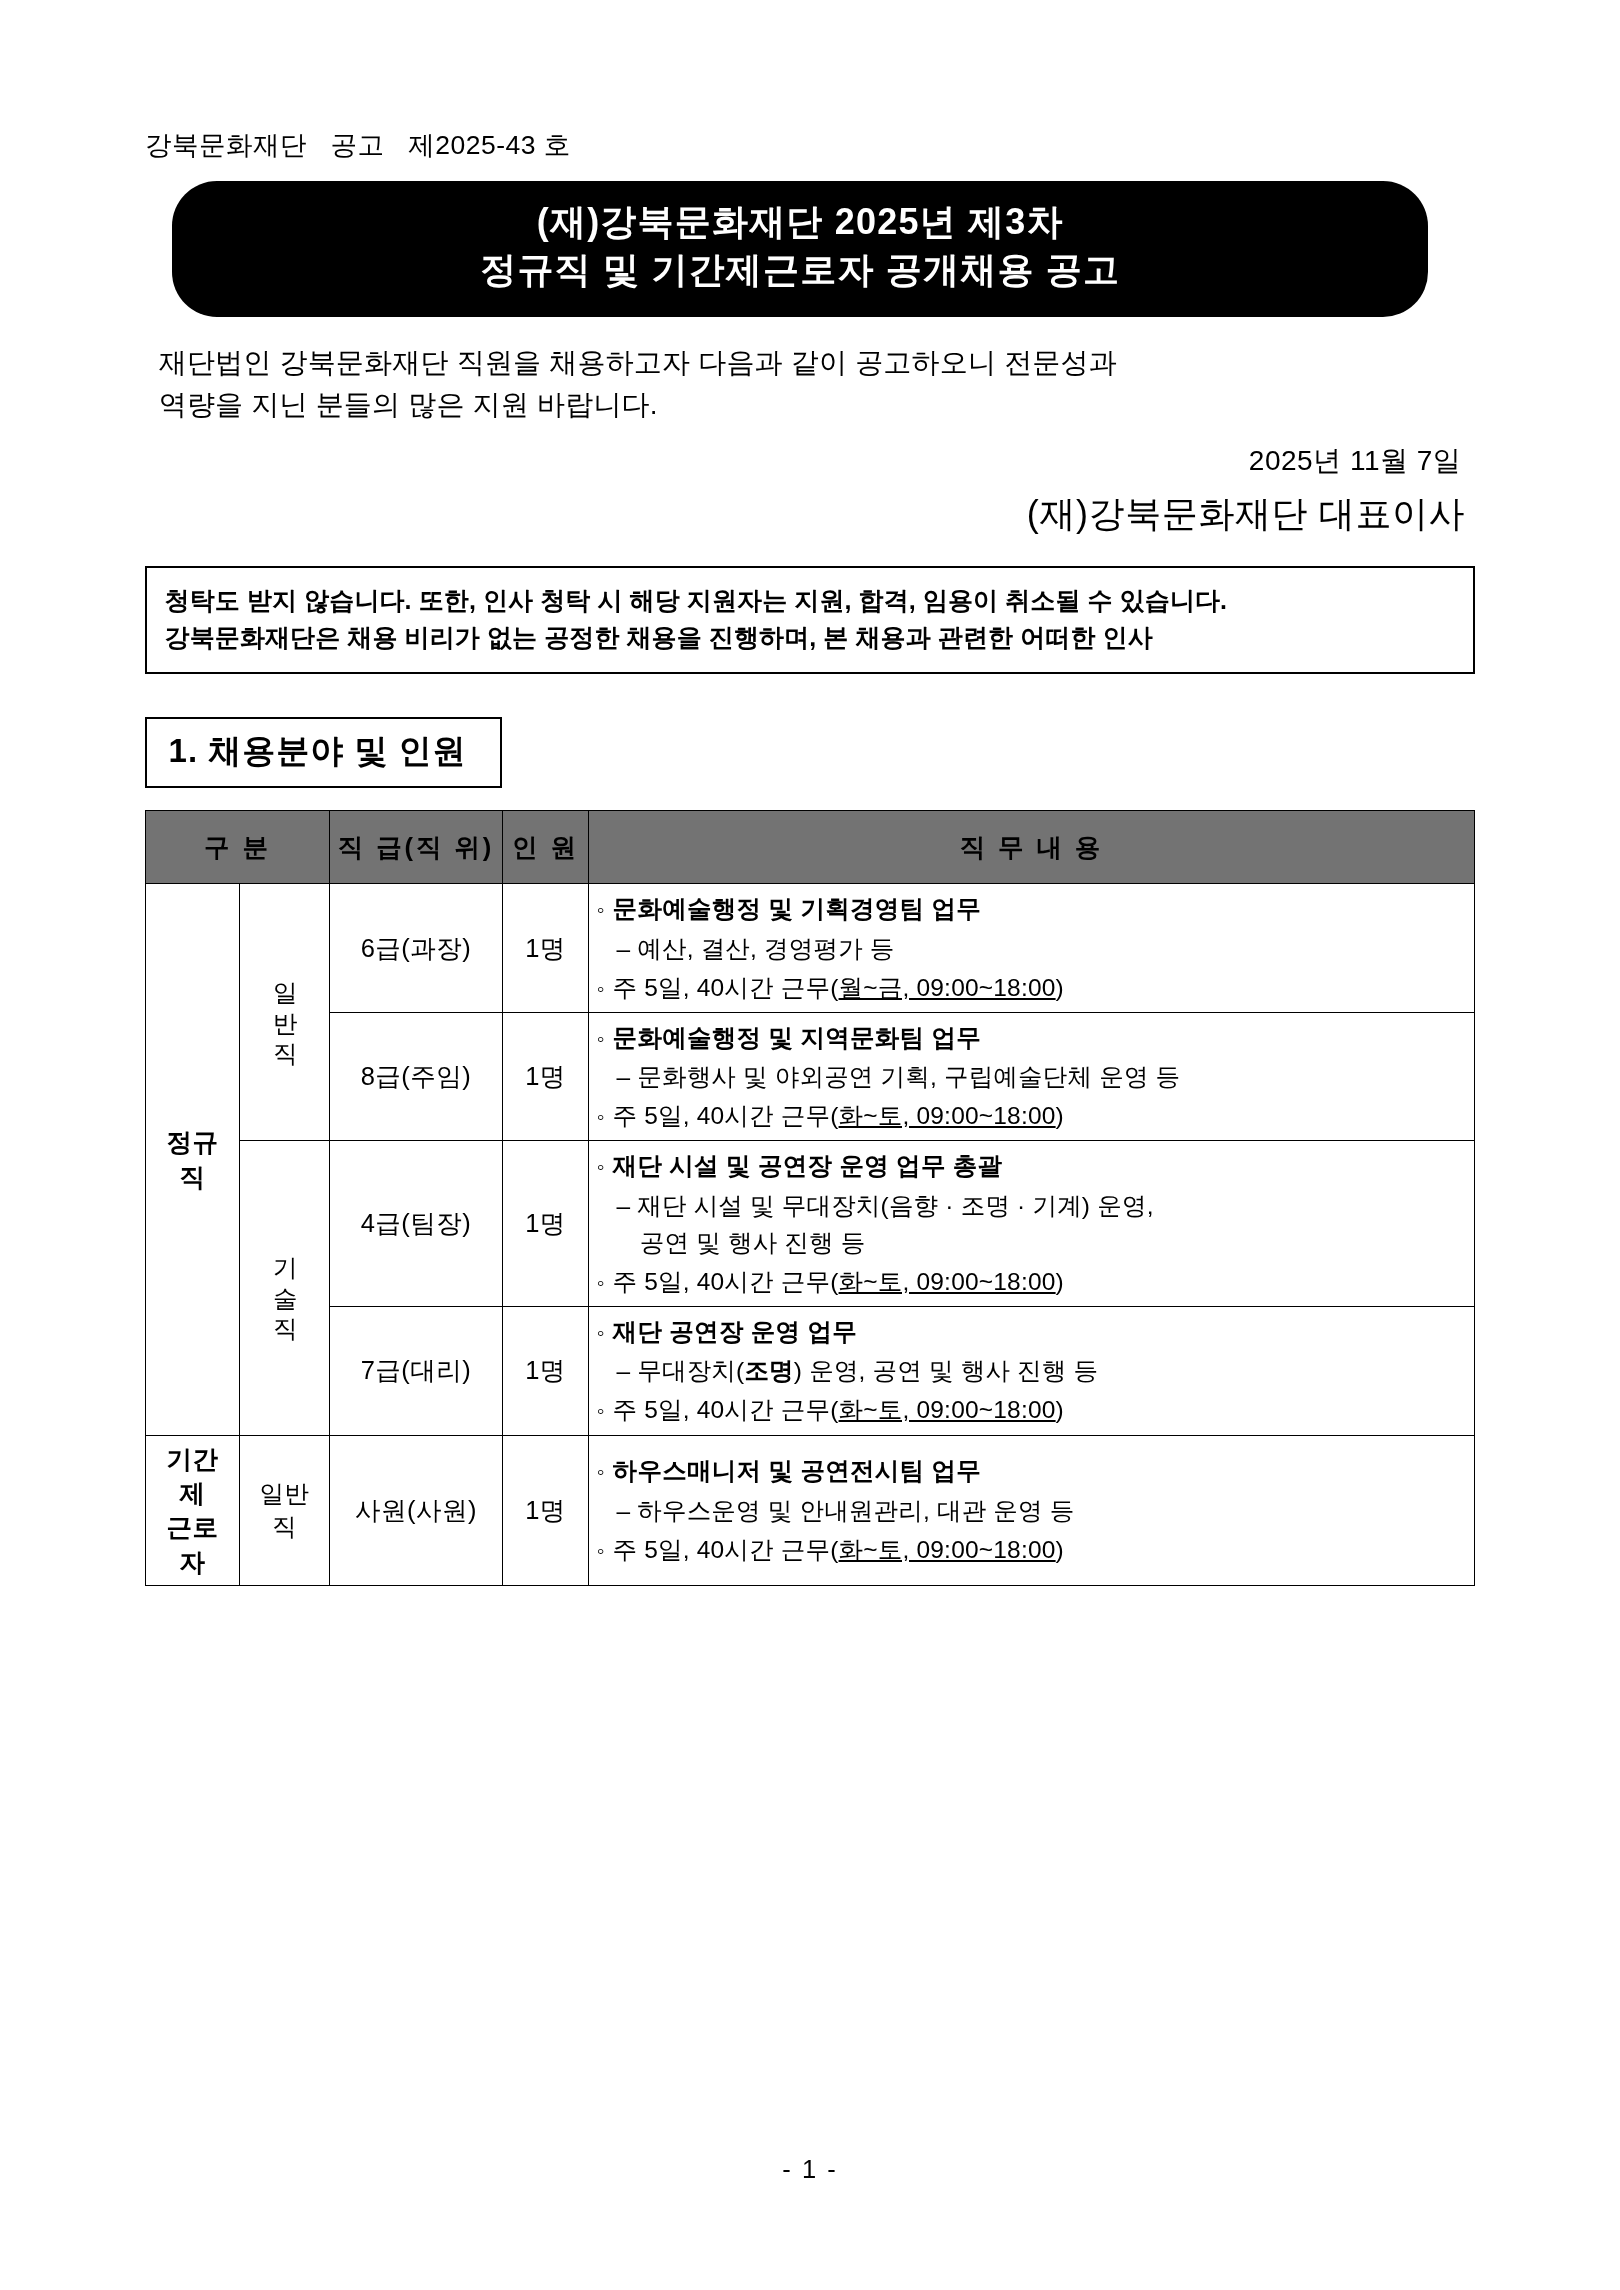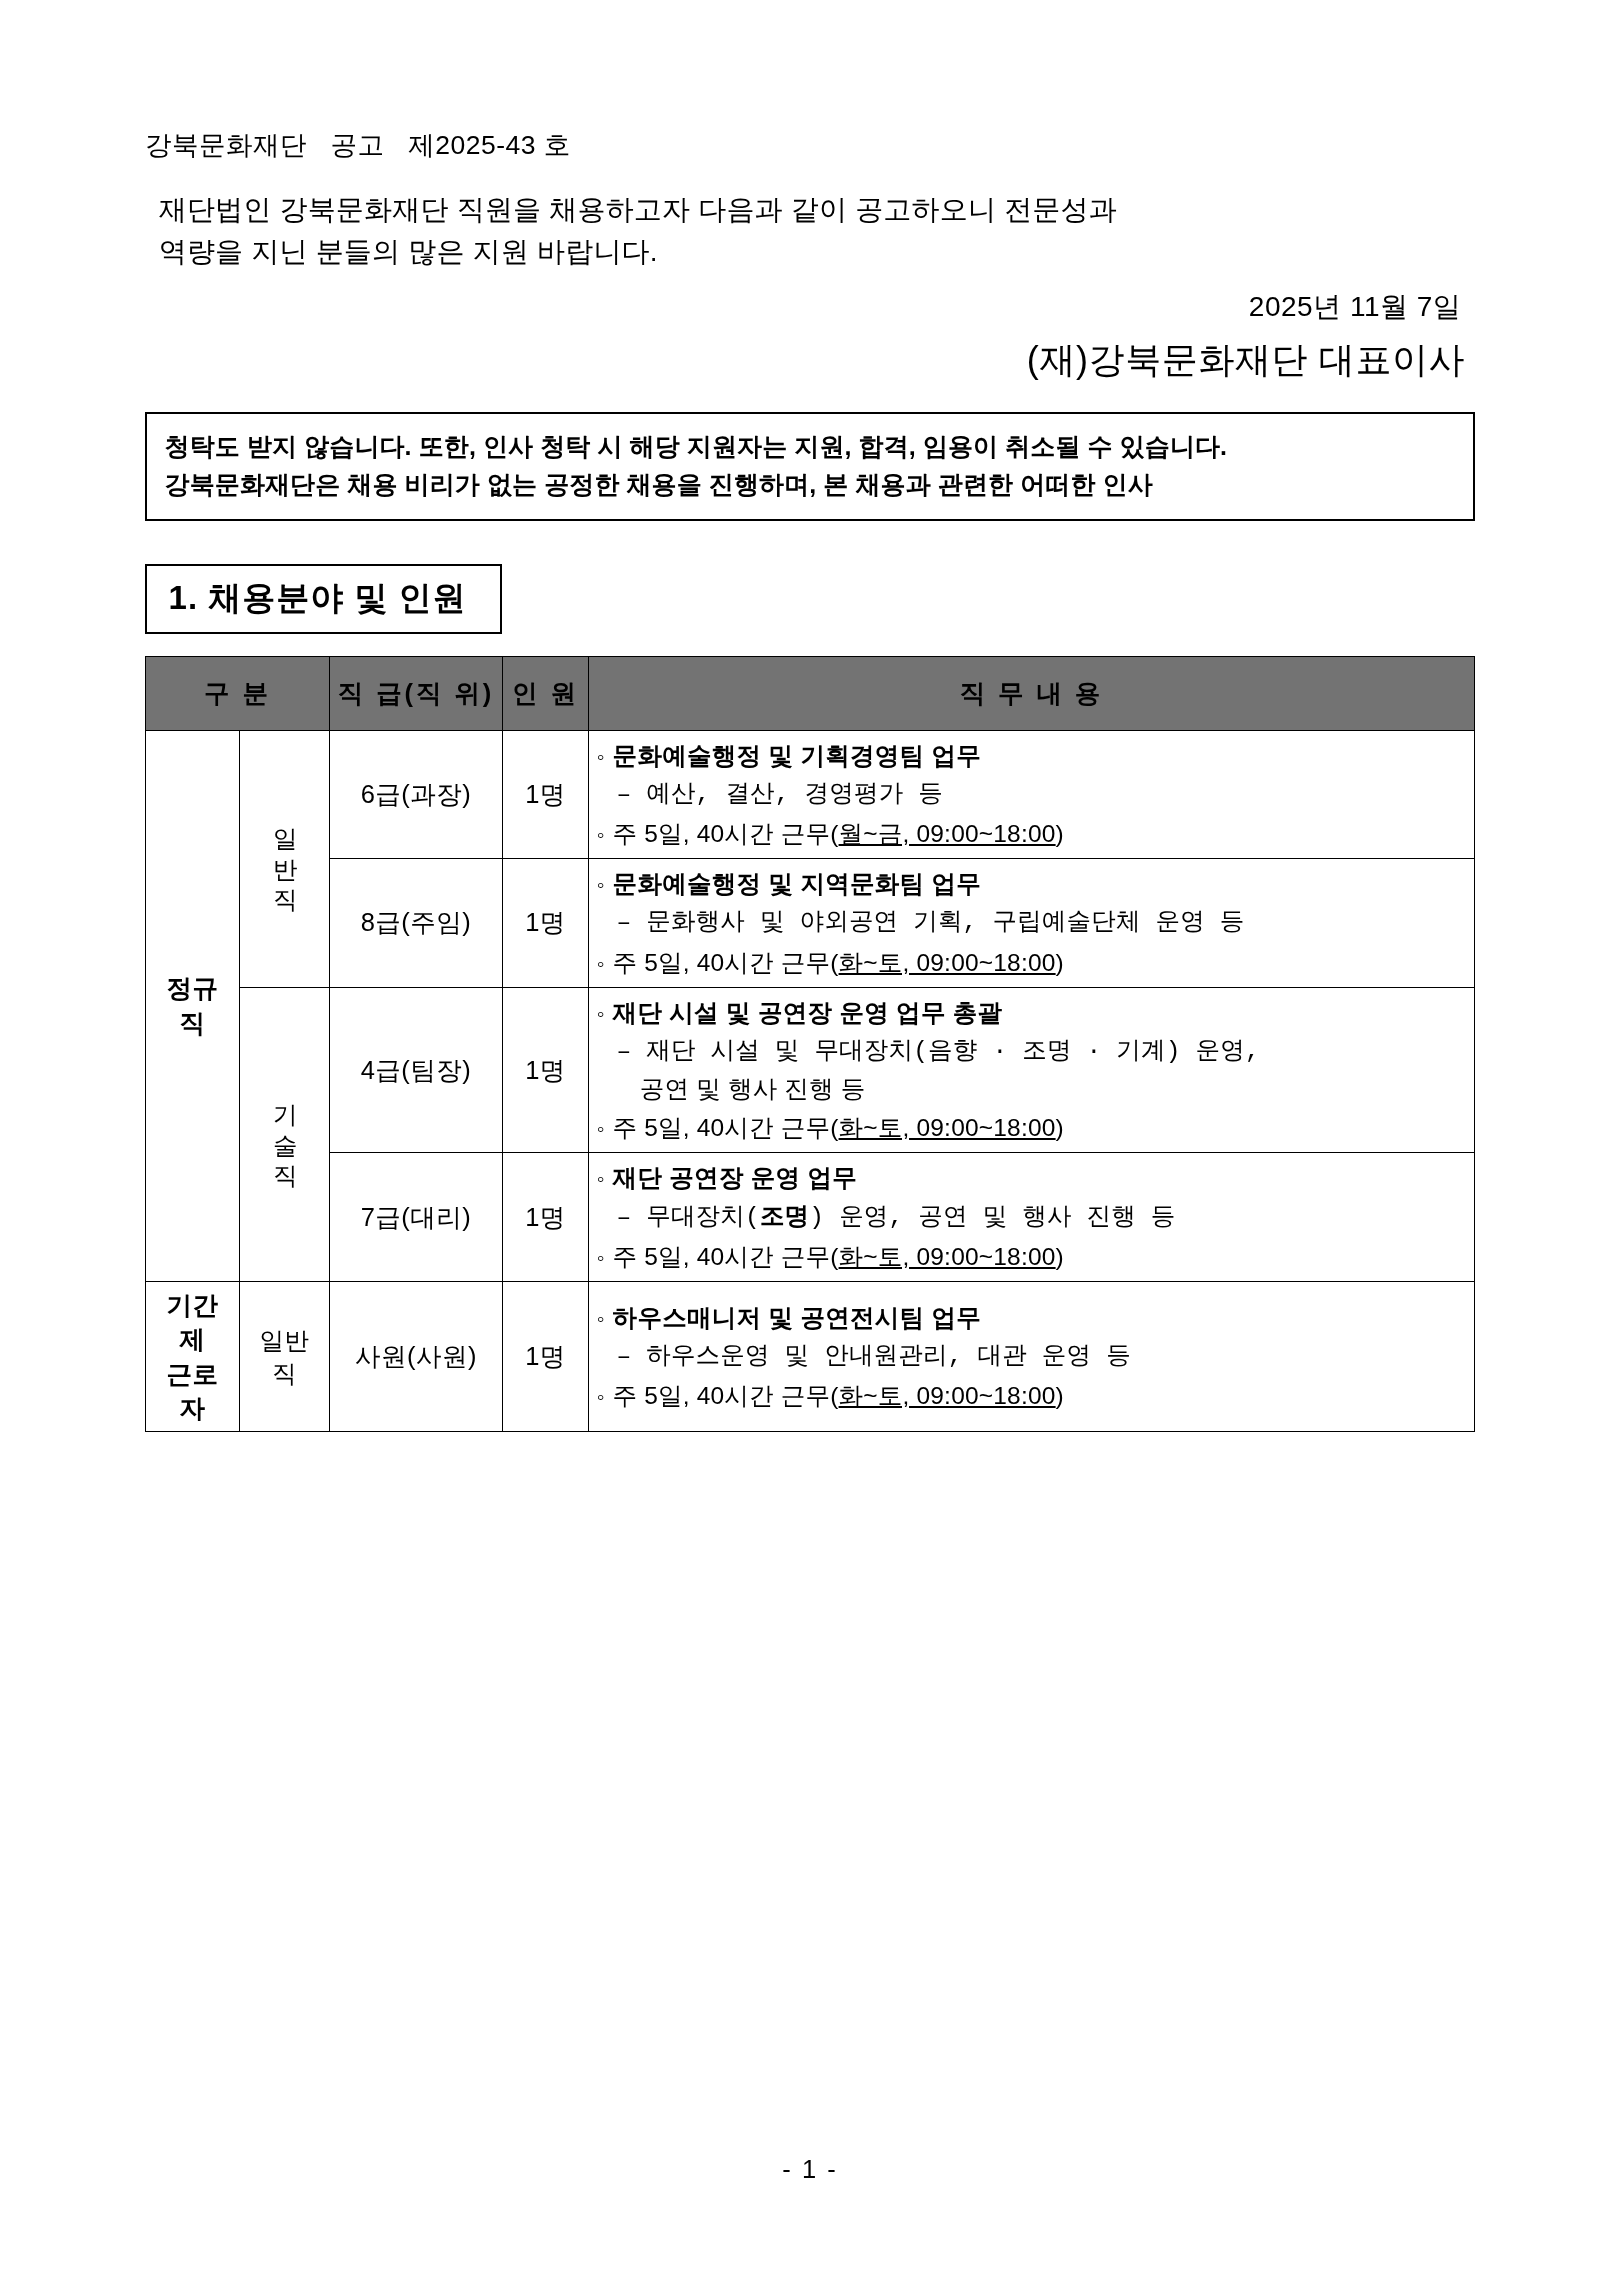--- a/index.html
+++ b/index.html
@@ -149,21 +149,20 @@
     padding: 15.7px 13.7px 15.7px 15.7px;
   }
   td.duty .d-head {
     font-weight: bold;
     letter-spacing: 0.3px;
     margin-bottom: 2px;
   }
   td.duty .d-sub {
     padding-left: 19.6px;
     letter-spacing: 0.2px;
-    font-family: Liberation Mono, monospace;
   }
   td.duty .d-sub2 {
     padding-left: 43px;
     letter-spacing: 0.2px;
   }
   td.duty .d-hours {
     letter-spacing: 0.2px;
     margin-top: 2px;
   }
   .bullet-o::before {
@@ -185,20 +184,24 @@
     letter-spacing: 2px;
   }
 </style>
 </head>
 <body>
 
 <div class="page">
 
   <div class="doc-number">강북문화재단   공고   제2025-43 호</div>
 
+  <div class="title-banner">
+    <div>(재)강북문화재단 2025년 제3차</div>
+    <div>정규직 및 기간제근로자 공개채용 공고</div>
+  </div>
 
   <div class="intro">
     <span class="l1">재단법인 강북문화재단 직원을 채용하고자 다음과 같이 공고하오니 전문성과</span>
     <span class="l2">역량을 지닌 분들의 많은 지원 바랍니다.</span>
   </div>
 
   <div class="date-line">2025년 11월 7일</div>
   <div class="signature-line">(재)강북문화재단 대표이사</div>
 
   <div class="notice-box">

